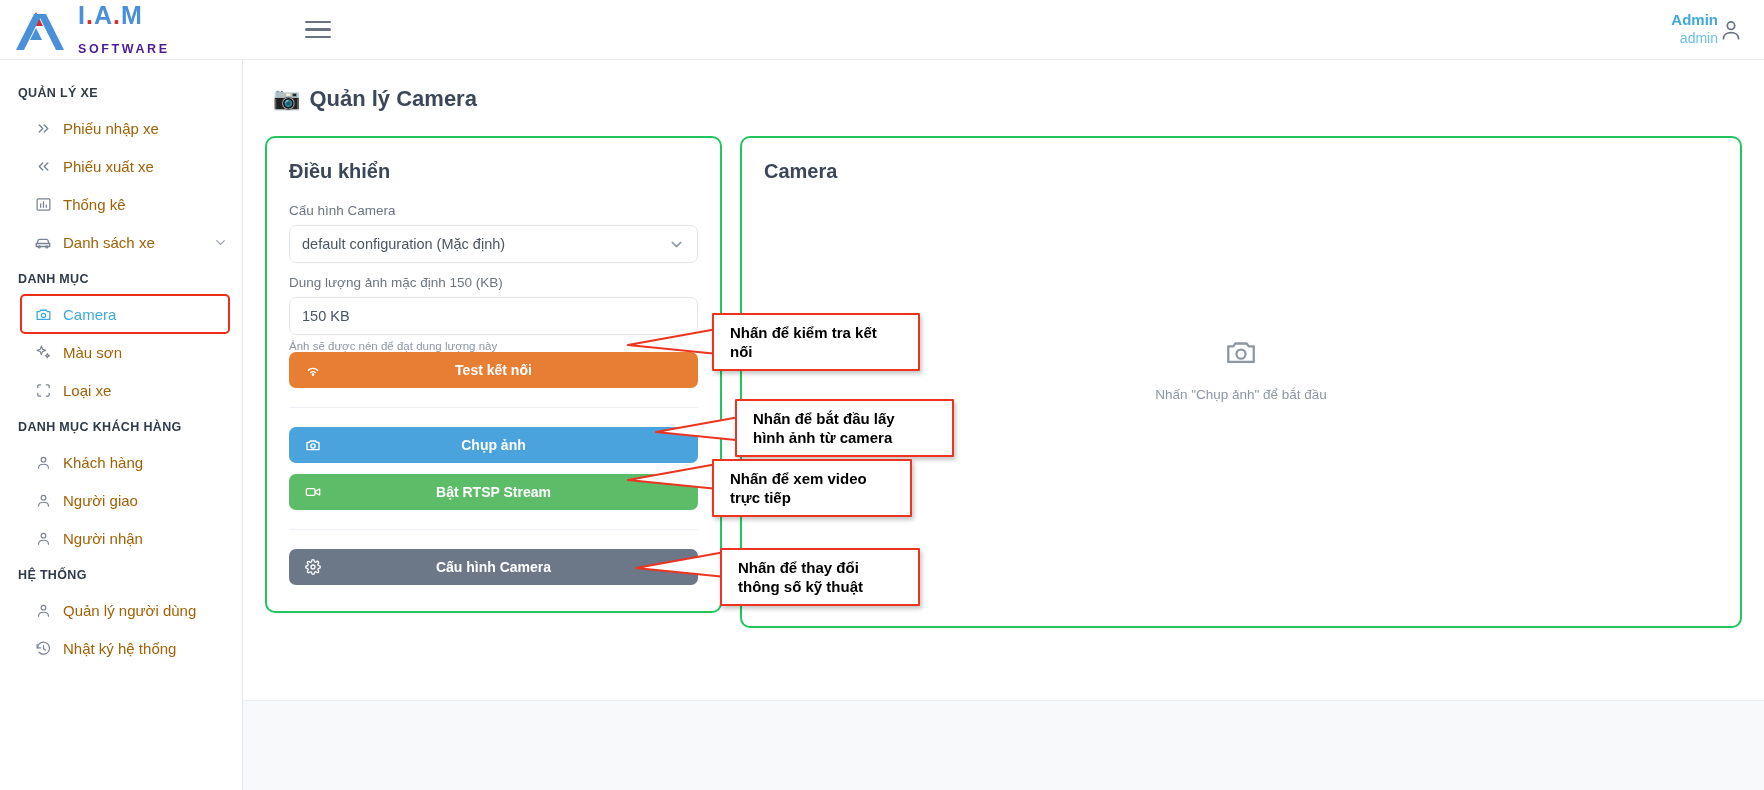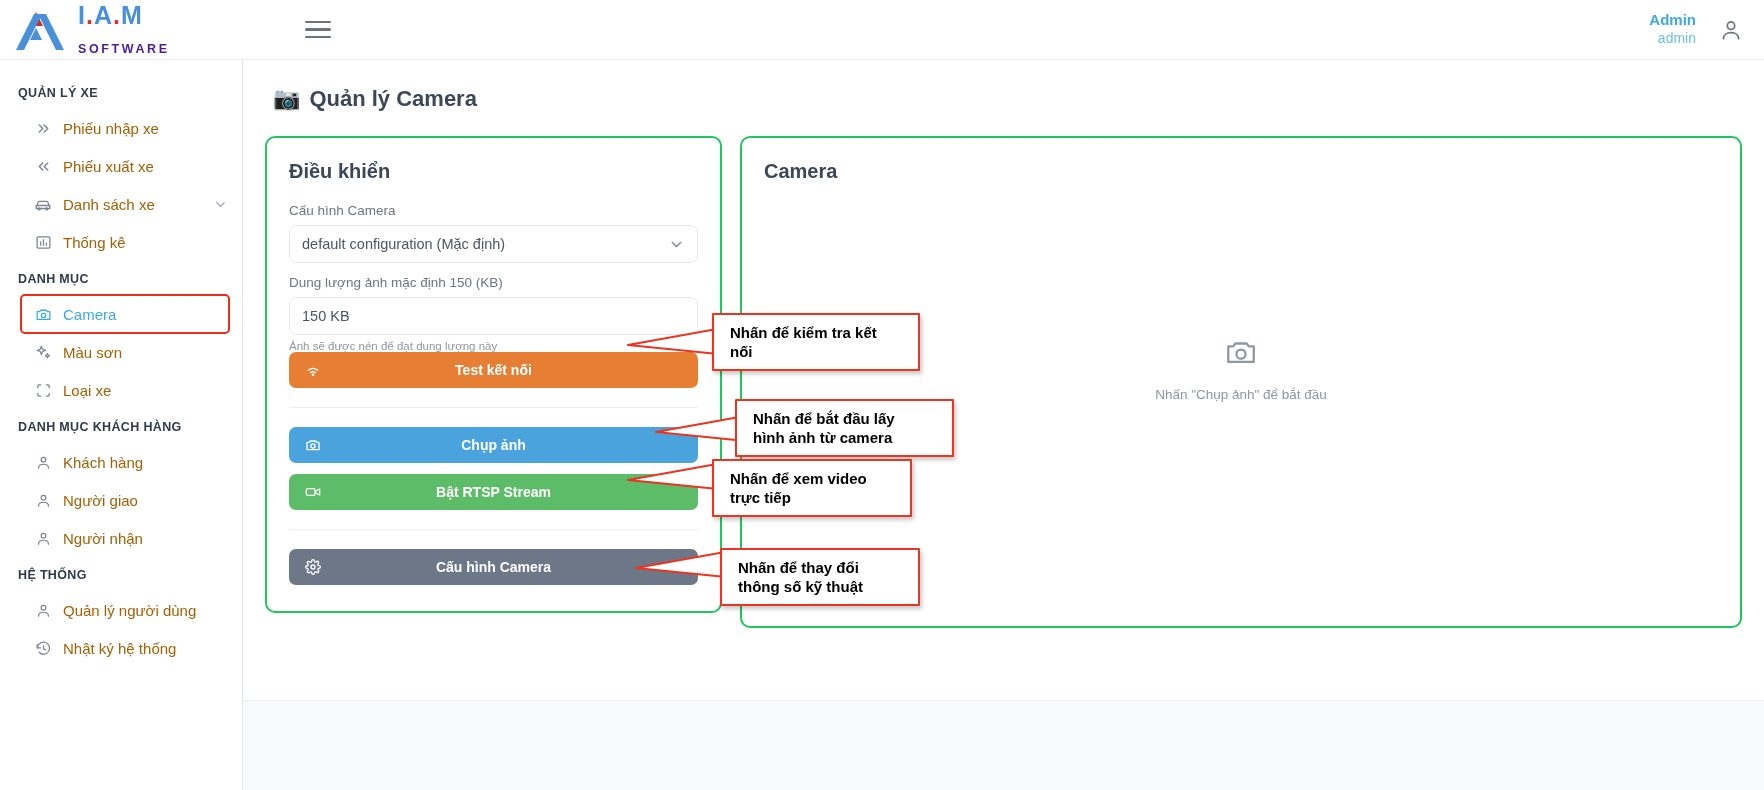--- a/index.html
+++ b/index.html
@@ -25,21 +25,21 @@
   .logo-mark{ position:relative; width:62px; height:44px; flex:none; }
   .logo-text{ margin-left:4px; line-height:1; }
   .logo-iam{ font-size:25px; font-weight:bold; color:#4a90d9; letter-spacing:1px; font-family:"Liberation Sans",sans-serif;}
   .logo-iam .dot{ color:#d0332b; }
   .logo-sub{ font-size:12.5px; font-weight:bold; color:#4c1d95; letter-spacing:2.6px; margin-top:15px;}
 
   .hamburger{ width:40px; height:34px; margin-left:55px; display:flex; flex-direction:column;
               justify-content:center; align-items:center; gap:5px; cursor:pointer;}
   .hamburger span{ display:block; width:26px; height:2.5px; background:#6b7280; border-radius:2px;}
 
-  .topbar-right{ margin-left:auto; display:flex; align-items:center; padding-right:20px; gap:22px;}
+  .topbar-right{ margin-left:auto; display:flex; align-items:center; padding-right:20px; }
   .user-block{ text-align:right; line-height:1.25;}
   .user-name{ font-size:15px; font-weight:bold; color:#3fa9de; }
   .user-login{ font-size:14px; color:#6cc0e8; }
   .user-avatar-icon{ color:#6b7280; display:flex; align-items:center;}
 
   
   .sidebar{
     position:absolute; top:60px; left:0; width:243px; height:730px;
     background:#fff; border-right:1px solid #e4e8ee;
     padding-top:16px;
@@ -179,44 +179,44 @@
       <span class="nav-ico">
         <svg width="17" height="17" viewBox="0 0 24 24" fill="none" stroke="currentColor" stroke-width="2" stroke-linecap="round" stroke-linejoin="round">
           <polyline points="18 17 13 12 18 7"></polyline>
           <polyline points="11 17 6 12 11 7"></polyline>
         </svg>
       </span>
       <span>Phiếu xuất xe</span>
     </div>
     <div class="nav-item">
       <span class="nav-ico">
+        <svg width="17" height="17" viewBox="0 0 24 24" fill="none" stroke="currentColor" stroke-width="1.8" stroke-linecap="round" stroke-linejoin="round">
+          <rect x="3" y="4" width="18" height="16" rx="1.5"></rect>
+          <line x1="8" y1="16" x2="8" y2="11"></line>
+          <line x1="12" y1="16" x2="12" y2="8"></line>
+          <line x1="16" y1="16" x2="16" y2="13"></line>
+        </svg>
+      </span>
+      <span>Thống kê</span>
+    </div>
+    <div class="nav-item">
+      <span class="nav-ico">
         <svg width="18" height="18" viewBox="0 0 24 24" fill="none" stroke="currentColor" stroke-width="1.8" stroke-linecap="round" stroke-linejoin="round">
           <path d="M4 14l1.4-4.2A2 2 0 0 1 7.3 8.4h9.4a2 2 0 0 1 1.9 1.4L20 14"></path>
           <path d="M3 14h18v4H3z"></path>
           <circle cx="7" cy="18.6" r="1.3"></circle>
           <circle cx="17" cy="18.6" r="1.3"></circle>
         </svg>
       </span>
       <span>Danh sách xe</span>
       <span class="chev">
         <svg width="15" height="15" viewBox="0 0 24 24" fill="none" stroke="currentColor" stroke-width="2" stroke-linecap="round" stroke-linejoin="round">
           <polyline points="6 9 12 15 18 9"></polyline>
         </svg>
       </span>
-    </div>
-    <div class="nav-item">
-      <span class="nav-ico">
-        <svg width="17" height="17" viewBox="0 0 24 24" fill="none" stroke="currentColor" stroke-width="1.8" stroke-linecap="round" stroke-linejoin="round">
-          <rect x="3" y="4" width="18" height="16" rx="1.5"></rect>
-          <line x1="8" y1="16" x2="8" y2="11"></line>
-          <line x1="12" y1="16" x2="12" y2="8"></line>
-          <line x1="16" y1="16" x2="16" y2="13"></line>
-        </svg>
-      </span>
-      <span>Thống kê</span>
     </div>
     <div class="nav-section">DANH MỤC</div>
     <div class="nav-item active highlight">
       <span class="nav-ico">
         <svg width="17" height="17" viewBox="0 0 24 24" fill="none" stroke="currentColor" stroke-width="1.8" stroke-linecap="round" stroke-linejoin="round">
           <path d="M3 8h3.5L8 6h8l1.5 2H21v11H3z"></path>
           <circle cx="12" cy="13.5" r="3"></circle>
         </svg>
       </span>
       <span>Camera</span>

